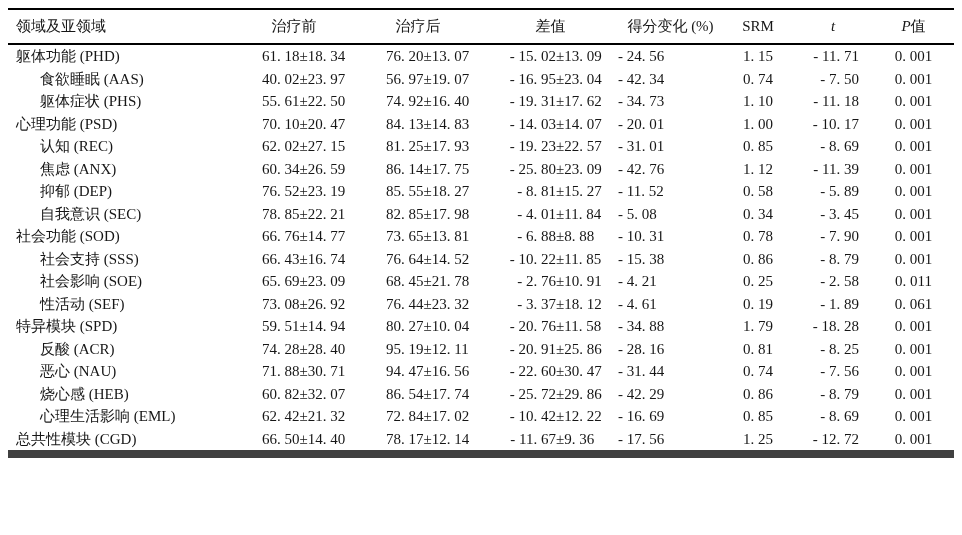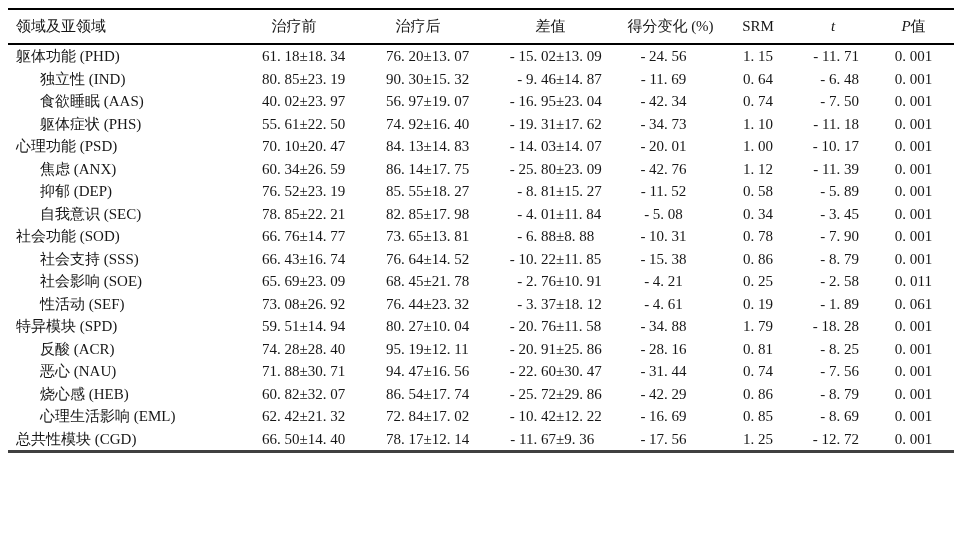--- a/index.html
+++ b/index.html
@@ -13,21 +13,21 @@
     color: #161616;
     font-family: "Liberation Serif", "DejaVu Serif", serif;
     overflow: hidden;
   }
   table.results {
     margin: 8px 0 0 8px;
     width: 946px;
     border-collapse: collapse;
     table-layout: fixed;
     border-top: 2.5px solid #000;
-    border-bottom: 3px solid #404040;
+    border-bottom: 8px solid #404040;
     font-size: 15px;
   }
   thead th {
     font-weight: normal;
     border-bottom: 2px solid #000;
     height: 33px;
     padding: 0;
     white-space: nowrap;
     overflow: hidden;
     text-align: center;
@@ -42,21 +42,21 @@
     line-height: 22.5px;
     white-space: nowrap;
     overflow: hidden;
     vertical-align: middle;
   }
   td.c-label { text-align: left; padding-left: 8px; }
   tr.sub td.c-label { padding-left: 32px; }
   td.c-pair { text-align: center; }
   td.c-pair .m { display: inline-block; width: 58px; text-align: right; }
   td.c-pair .s { display: inline-block; width: 47px; text-align: left; }
-  td.c-change { text-align: center; padding-right: 14px; }
+  td.c-change { text-align: left; padding-right: 14px; }
   td.c-srm { text-align: center; }
   td.c-t { text-align: right; padding-right: 14px; }
   td.c-p { text-align: center; }
 </style>
 </head>
 <body>
 
 <table class="results">
   <colgroup>
     <col style="width:227px">
@@ -85,30 +85,20 @@
     <td class="c-label">躯体功能 (PHD)</td>
     <td class="c-pair"><span class="m">61. 18</span><span class="s">±18. 34</span></td>
     <td class="c-pair"><span class="m">76. 20</span><span class="s">±13. 07</span></td>
     <td class="c-pair"><span class="m">- 15. 02</span><span class="s">±13. 09</span></td>
     <td class="c-change">- 24. 56</td>
     <td class="c-srm">1. 15</td>
     <td class="c-t">- 11. 71</td>
     <td class="c-p">0. 001</td>
   </tr>
       <tr class="sub">
-    <td class="c-label">独立性 (IND)</td>
-    <td class="c-pair"><span class="m">80. 85</span><span class="s">±23. 19</span></td>
-    <td class="c-pair"><span class="m">90. 30</span><span class="s">±15. 32</span></td>
-    <td class="c-pair"><span class="m">- 9. 46</span><span class="s">±14. 87</span></td>
-    <td class="c-change">- 11. 69</td>
-    <td class="c-srm">0. 64</td>
-    <td class="c-t">- 6. 48</td>
-    <td class="c-p">0. 001</td>
-  </tr>
-      <tr class="sub">
     <td class="c-label">食欲睡眠 (AAS)</td>
     <td class="c-pair"><span class="m">40. 02</span><span class="s">±23. 97</span></td>
     <td class="c-pair"><span class="m">56. 97</span><span class="s">±19. 07</span></td>
     <td class="c-pair"><span class="m">- 16. 95</span><span class="s">±23. 04</span></td>
     <td class="c-change">- 42. 34</td>
     <td class="c-srm">0. 74</td>
     <td class="c-t">- 7. 50</td>
     <td class="c-p">0. 001</td>
   </tr>
       <tr class="sub">
@@ -122,20 +112,30 @@
     <td class="c-p">0. 001</td>
   </tr>
       <tr>
     <td class="c-label">心理功能 (PSD)</td>
     <td class="c-pair"><span class="m">70. 10</span><span class="s">±20. 47</span></td>
     <td class="c-pair"><span class="m">84. 13</span><span class="s">±14. 83</span></td>
     <td class="c-pair"><span class="m">- 14. 03</span><span class="s">±14. 07</span></td>
     <td class="c-change">- 20. 01</td>
     <td class="c-srm">1. 00</td>
     <td class="c-t">- 10. 17</td>
+    <td class="c-p">0. 001</td>
+  </tr>
+      <tr class="sub">
+    <td class="c-label">认知 (REC)</td>
+    <td class="c-pair"><span class="m">62. 02</span><span class="s">±27. 15</span></td>
+    <td class="c-pair"><span class="m">81. 25</span><span class="s">±17. 93</span></td>
+    <td class="c-pair"><span class="m">- 19. 23</span><span class="s">±22. 57</span></td>
+    <td class="c-change">- 31. 01</td>
+    <td class="c-srm">0. 85</td>
+    <td class="c-t">- 8. 69</td>
     <td class="c-p">0. 001</td>
   </tr>
       <tr class="sub">
     <td class="c-label">焦虑 (ANX)</td>
     <td class="c-pair"><span class="m">60. 34</span><span class="s">±26. 59</span></td>
     <td class="c-pair"><span class="m">86. 14</span><span class="s">±17. 75</span></td>
     <td class="c-pair"><span class="m">- 25. 80</span><span class="s">±23. 09</span></td>
     <td class="c-change">- 42. 76</td>
     <td class="c-srm">1. 12</td>
     <td class="c-t">- 11. 39</td>

